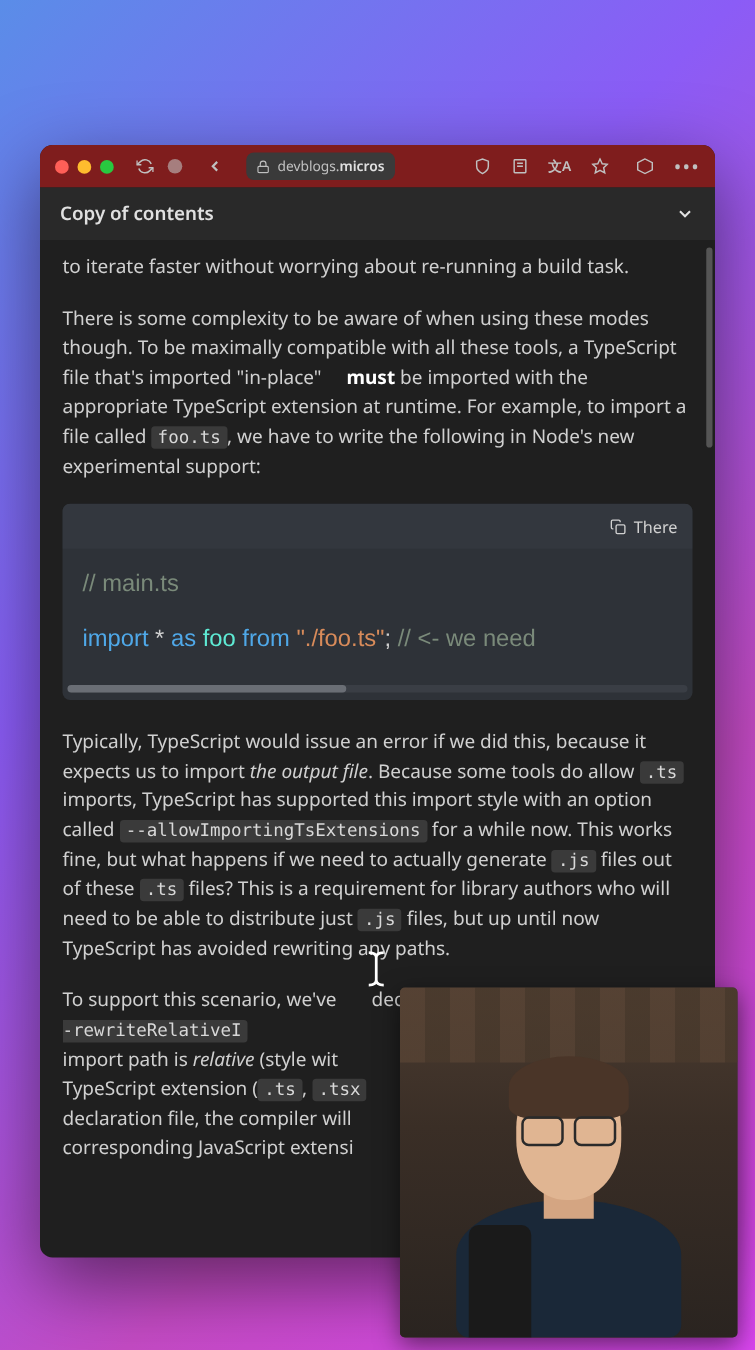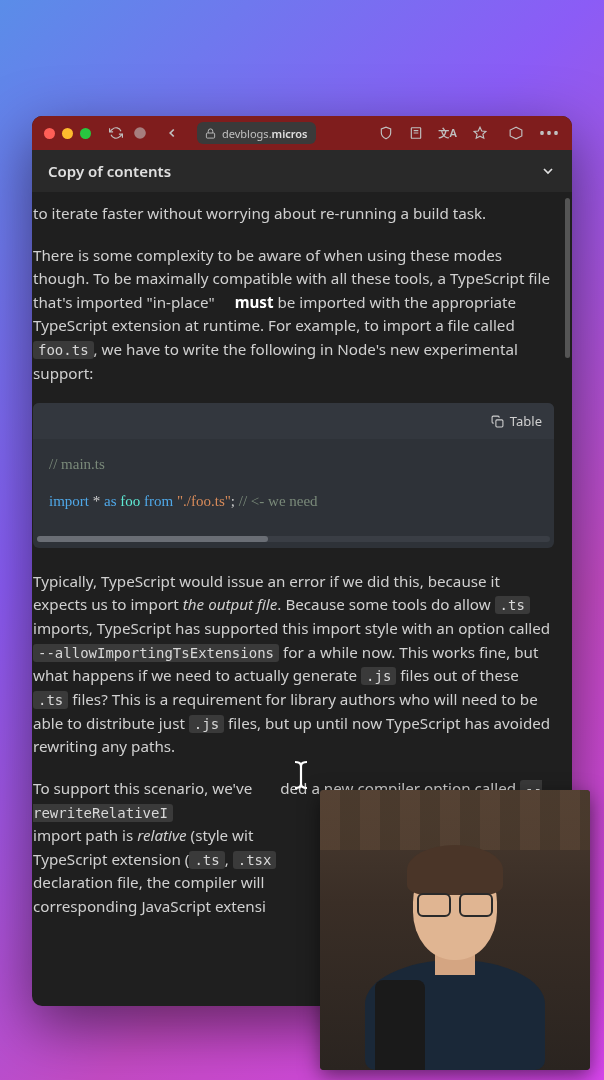--- a/index.html
+++ b/index.html
@@ -61,21 +61,21 @@
     display: flex;
     justify-content: space-between;
     align-items: center;
     color: #e0e0e0;
     font-weight: 600;
     font-size: 15px;
   }
   .content {
     flex: 1;
     overflow: hidden;
-    padding: 10px 18px 0 1px;
+    padding: 10px 18px 0 18px;
     color: #d0d0d0;
     font-size: 15.2px;
     line-height: 1.55;
     position: relative;
   }
   .content p { margin-bottom: 18px; }
   .content .code-inline {
     background: #3a3a3a;
     padding: 1px 5px;
     border-radius: 3px;
@@ -96,22 +96,22 @@
     justify-content: flex-end;
     padding: 8px 12px;
     background: #33373e;
     color: #d0d0d0;
     font-size: 13px;
     align-items: center;
     gap: 6px;
   }
   .codebody {
     padding: 14px 16px 22px 16px;
-    font-family: Liberation Serif, serif;
-    font-size: 15px;
+    font-family: Liberation Sans, sans-serif;
+    font-size: 19px;
     white-space: nowrap;
     overflow: hidden;
     position: relative;
   }
   .tok-comment { color: #7a8a7a; }
   .tok-kw { color: #4fa8e8; }
   .tok-op { color: #d0d0d0; }
   .tok-ident { color: #5eead4; }
   .tok-str { color: #d88b5a; }
   .codescroll {
@@ -304,21 +304,21 @@
     <p>
       <span>There is some complexity to be aware of when using these modes though. To be maximally compatible with all these tools, a TypeScript file that's imported "in-place" </span><strong>must</strong><span> be imported with the appropriate TypeScript extension at runtime. For example, to import a file called </span><span class="code-inline">foo.ts</span><span>, we have to write the following in Node's new experimental support:</span>
     </p>
 
     <div class="codeblock">
       <div class="codehead">
         <svg width="13" height="13" viewBox="0 0 24 24" fill="none" stroke="currentColor" stroke-width="2">
             <rect x="9" y="9" width="13" height="13" rx="2"></rect>
             <path d="M5 15H4a2 2 0 0 1-2-2V4a2 2 0 0 1 2-2h9a2 2 0 0 1 2 2v1"></path>
           </svg>
-        <span>Table</span>
+        <span>There</span>
       </div>
       <div class="codebody">
         <div><span class="tok-comment">// main.ts</span></div>
         <div style="height:14px"></div>
         <div>
           <span class="tok-kw">import</span>
           <span class="tok-op"> </span><span class="tok-op">*</span>
           <span class="tok-op"> </span><span class="tok-kw">as</span>
           <span class="tok-op"> </span><span class="tok-ident">foo</span>
           <span class="tok-op"> </span><span class="tok-kw">from</span>

